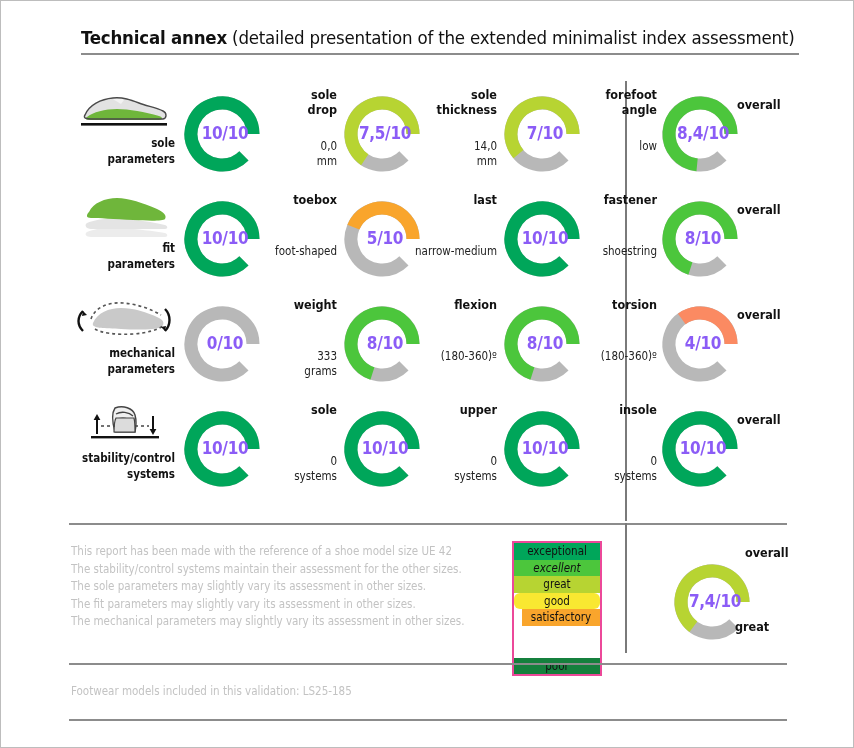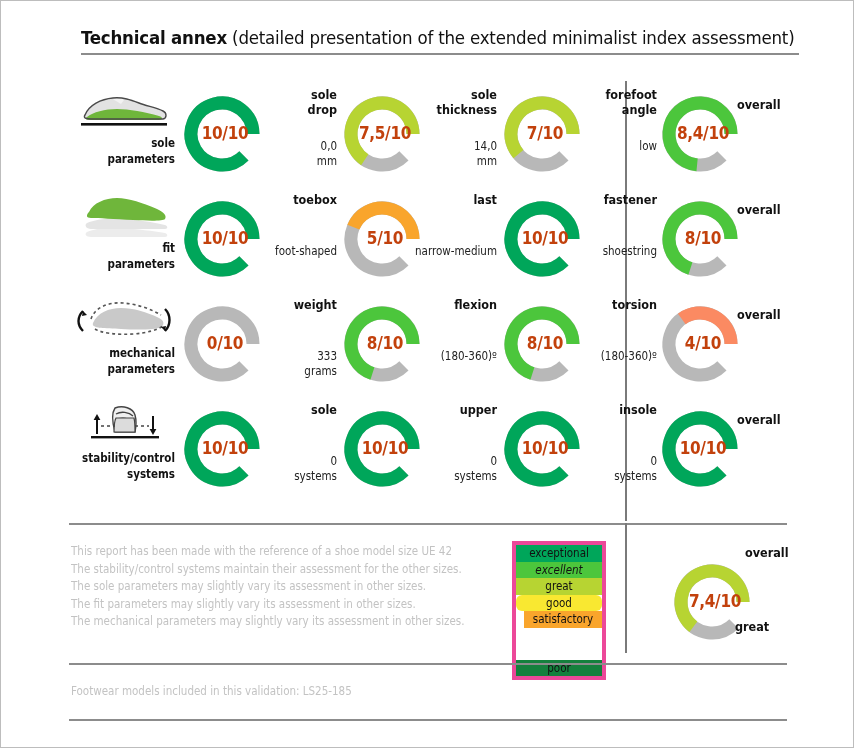--- a/index.html
+++ b/index.html
@@ -73,21 +73,21 @@
   .cell.c3{left:430px;}
   .cell.cov{left:588px;width:150px;}
 
   .gauge{
     position:absolute;left:0;top:8px;width:86px;height:86px;
   }
   .gauge svg{display:block;}
   .gauge-score{
     position:absolute;left:0;top:8px;width:86px;height:86px;
     display:flex;align-items:center;justify-content:center;
-    font-size:17px;font-weight:bold;color:#c2410c;
+    font-size:17px;font-weight:bold;color:#8b5cf6;
     letter-spacing:-.3px;
     pointer-events:none;
   }
   .gauge-score span{transform:translate(3px,-1px);white-space:nowrap;}
 
   .cell-title{
     position:absolute;left:72px;top:4px;width:86px;
     text-align:right;
     font-size:12.5px;font-weight:bold;line-height:15px;color:#111;
   }
@@ -107,21 +107,21 @@
   }
   .vrule-bot{
     position:absolute;left:556px;top:-6px;width:2px;height:130px;background:#7a7a7a;
   }
   .notes{
     position:absolute;left:2px;top:14px;width:430px;
     font-size:11.5px;line-height:17.5px;color:#c3c3c3;
   }
   .legend{
     position:absolute;left:443px;top:12px;width:86px;
-    border:4px solid #ec4899;
+    border:2px solid #ec4899;
   }
   .legend-item{
     font-size:11.5px;line-height:16.5px;text-align:center;color:#111;
   }
   .ov-bottom{
     position:absolute;left:580px;top:12px;width:160px;height:110px;
   }
   .ov-bottom .gauge{left:20px;top:18px;}
   .ov-bottom .gauge-score{left:20px;top:18px;}
   .ov-bottom .ov-title{

